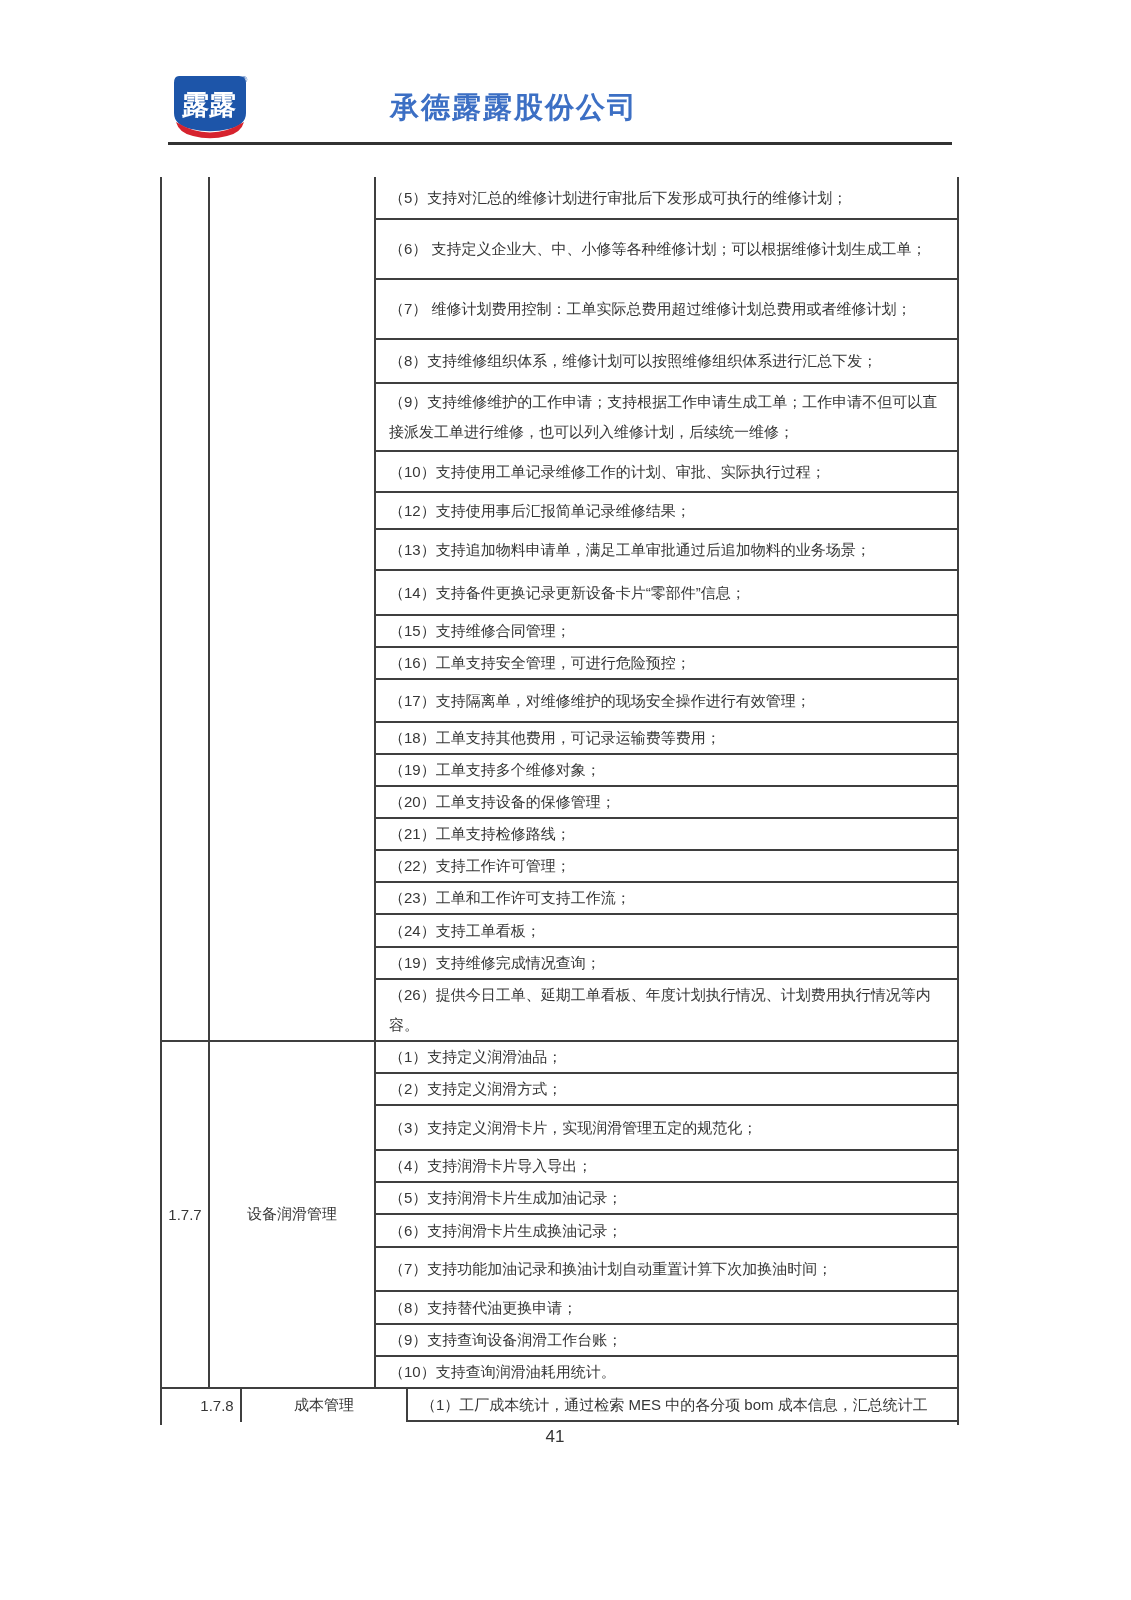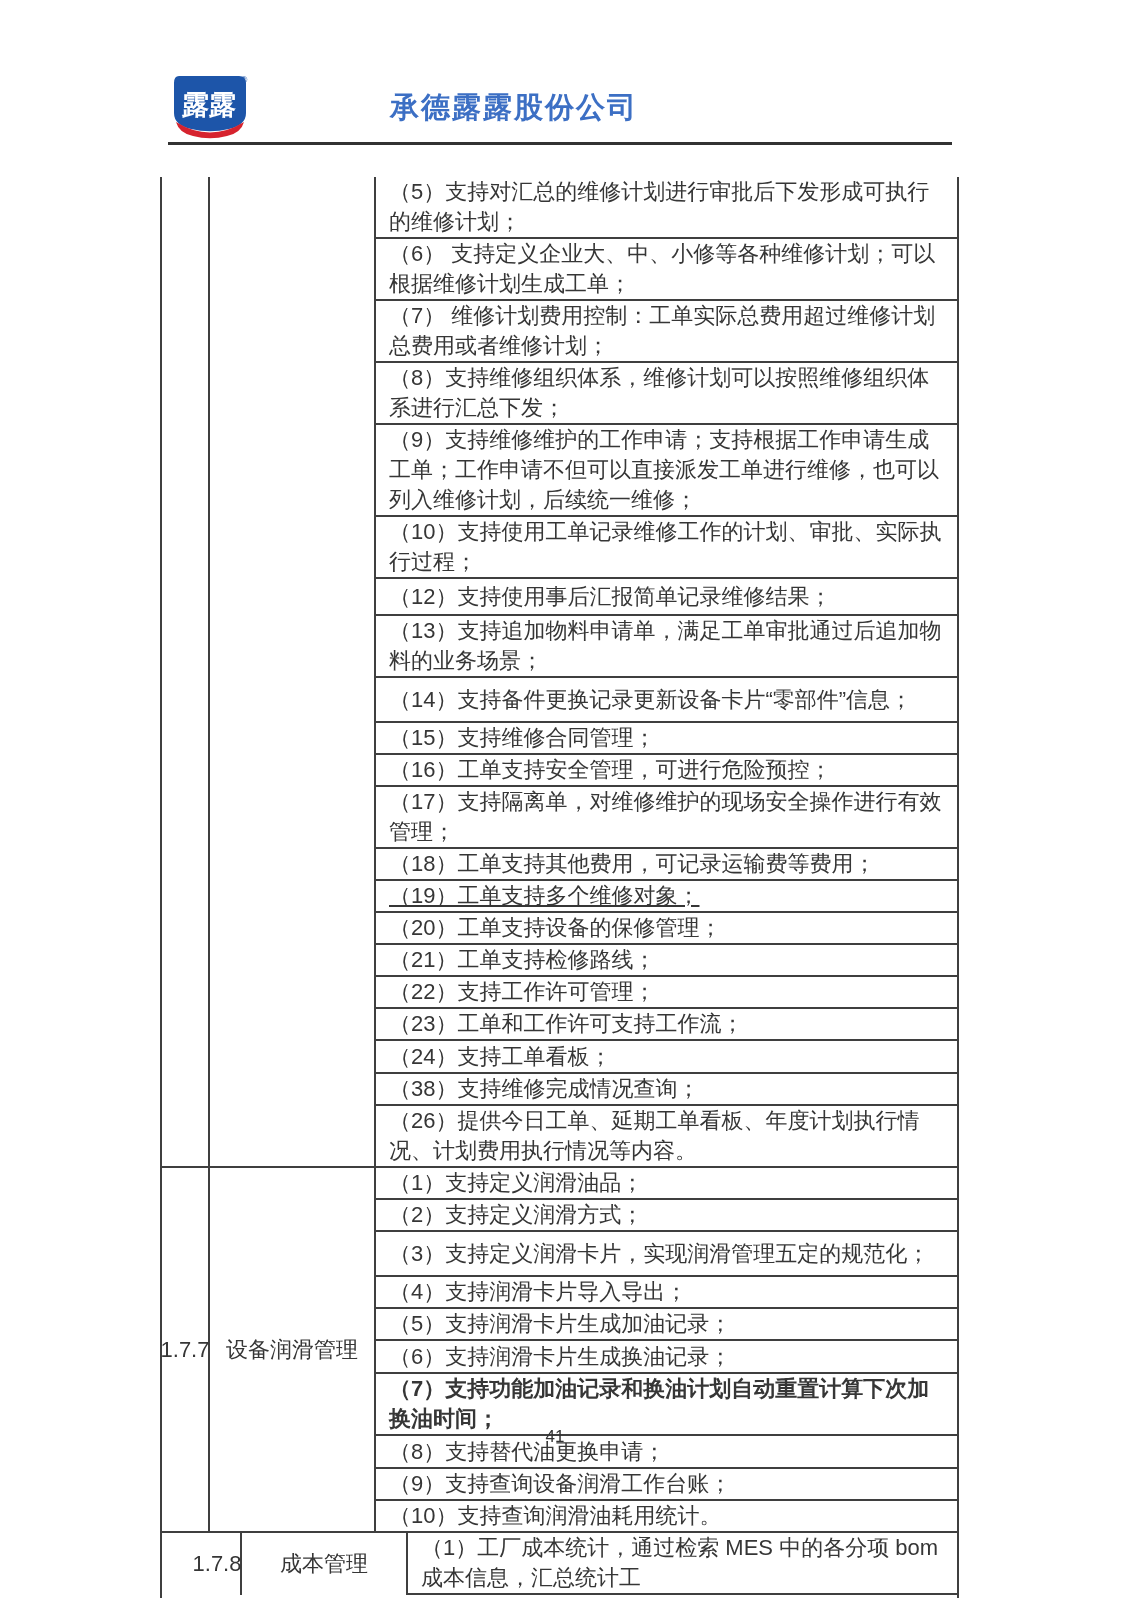--- a/index.html
+++ b/index.html
@@ -42,21 +42,21 @@
     height: 3px;
     background: #323232;
   }
 
   
   .spec-table {
     position: absolute;
     left: 160px;
     top: 177px;
     width: 799px;
-    font-size: 22px;
+    font-size: 15px;
     color: #363636;
   }
   .section {
     display: flex;
     border-left: 2px solid #3f3f3f;
     border-right: 2px solid #3f3f3f;
   }
   .section.bordered { border-bottom: 2px solid #3f3f3f; }
   .cell-id {
     width: 48px;
@@ -126,42 +126,42 @@
           <div class="req-row" style="min-height: 44px;">（8）支持维修组织体系，维修计划可以按照维修组织体系进行汇总下发；</div>
           <div class="req-row" style="min-height: 68px;">（9）支持维修维护的工作申请；支持根据工作申请生成工单；工作申请不但可以直接派发工单进行维修，也可以列入维修计划，后续统一维修；</div>
           <div class="req-row" style="min-height: 41px;">（10）支持使用工单记录维修工作的计划、审批、实际执行过程；</div>
           <div class="req-row" style="min-height: 37px;">（12）支持使用事后汇报简单记录维修结果；</div>
           <div class="req-row" style="min-height: 41px;">（13）支持追加物料申请单，满足工单审批通过后追加物料的业务场景；</div>
           <div class="req-row" style="min-height: 45px;">（14）支持备件更换记录更新设备卡片“零部件”信息；</div>
           <div class="req-row" style="min-height: 32px;">（15）支持维修合同管理；</div>
           <div class="req-row" style="min-height: 32px;">（16）工单支持安全管理，可进行危险预控；</div>
           <div class="req-row" style="min-height: 43px;">（17）支持隔离单，对维修维护的现场安全操作进行有效管理；</div>
           <div class="req-row" style="min-height: 32px;">（18）工单支持其他费用，可记录运输费等费用；</div>
-          <div class="req-row" style="min-height: 28px; text-decoration: underline;">（19）工单支持多个维修对象；</div>
+          <div class="req-row" style="min-height: 28px;">（19）工单支持多个维修对象；</div>
           <div class="req-row" style="min-height: 30px;">（20）工单支持设备的保修管理；</div>
           <div class="req-row" style="min-height: 30px;">（21）工单支持检修路线；</div>
           <div class="req-row" style="min-height: 32px;">（22）支持工作许可管理；</div>
           <div class="req-row" style="min-height: 30px;">（23）工单和工作许可支持工作流；</div>
           <div class="req-row" style="min-height: 33px;">（24）支持工单看板；</div>
-          <div class="req-row" style="min-height: 28px;">（38）支持维修完成情况查询；</div>
+          <div class="req-row" style="min-height: 28px;">（19）支持维修完成情况查询；</div>
           <div class="req-row" style="min-height: 59px;">（26）提供今日工单、延期工单看板、年度计划执行情况、计划费用执行情况等内容。</div>
         </div>
     </div>
 
     <div class="section bordered">
       <div class="cell-id">1.7.7</div>
       <div class="cell-title">设备润滑管理</div>
       <div class="cell-rows">
           <div class="req-row" style="min-height: 30px;">（1）支持定义润滑油品；</div>
           <div class="req-row" style="min-height: 31px;">（2）支持定义润滑方式；</div>
           <div class="req-row" style="min-height: 45px;">（3）支持定义润滑卡片，实现润滑管理五定的规范化；</div>
           <div class="req-row" style="min-height: 29px;">（4）支持润滑卡片导入导出；</div>
           <div class="req-row" style="min-height: 28px;">（5）支持润滑卡片生成加油记录；</div>
           <div class="req-row" style="min-height: 33px;">（6）支持润滑卡片生成换油记录；</div>
-          <div class="req-row" style="min-height: 44px; font-weight: bold;">（7）支持功能加油记录和换油计划自动重置计算下次加换油时间；</div>
+          <div class="req-row" style="min-height: 44px;">（7）支持功能加油记录和换油计划自动重置计算下次加换油时间；</div>
           <div class="req-row" style="min-height: 33px;">（8）支持替代油更换申请；</div>
           <div class="req-row" style="min-height: 30px;">（9）支持查询设备润滑工作台账；</div>
           <div class="req-row" style="min-height: 27px;">（10）支持查询润滑油耗用统计。</div>
         </div>
     </div>
 
     <div class="section cut">
       <div class="cell-id">1.7.8</div>
       <div class="cell-title">成本管理</div>
       <div class="cell-rows">

